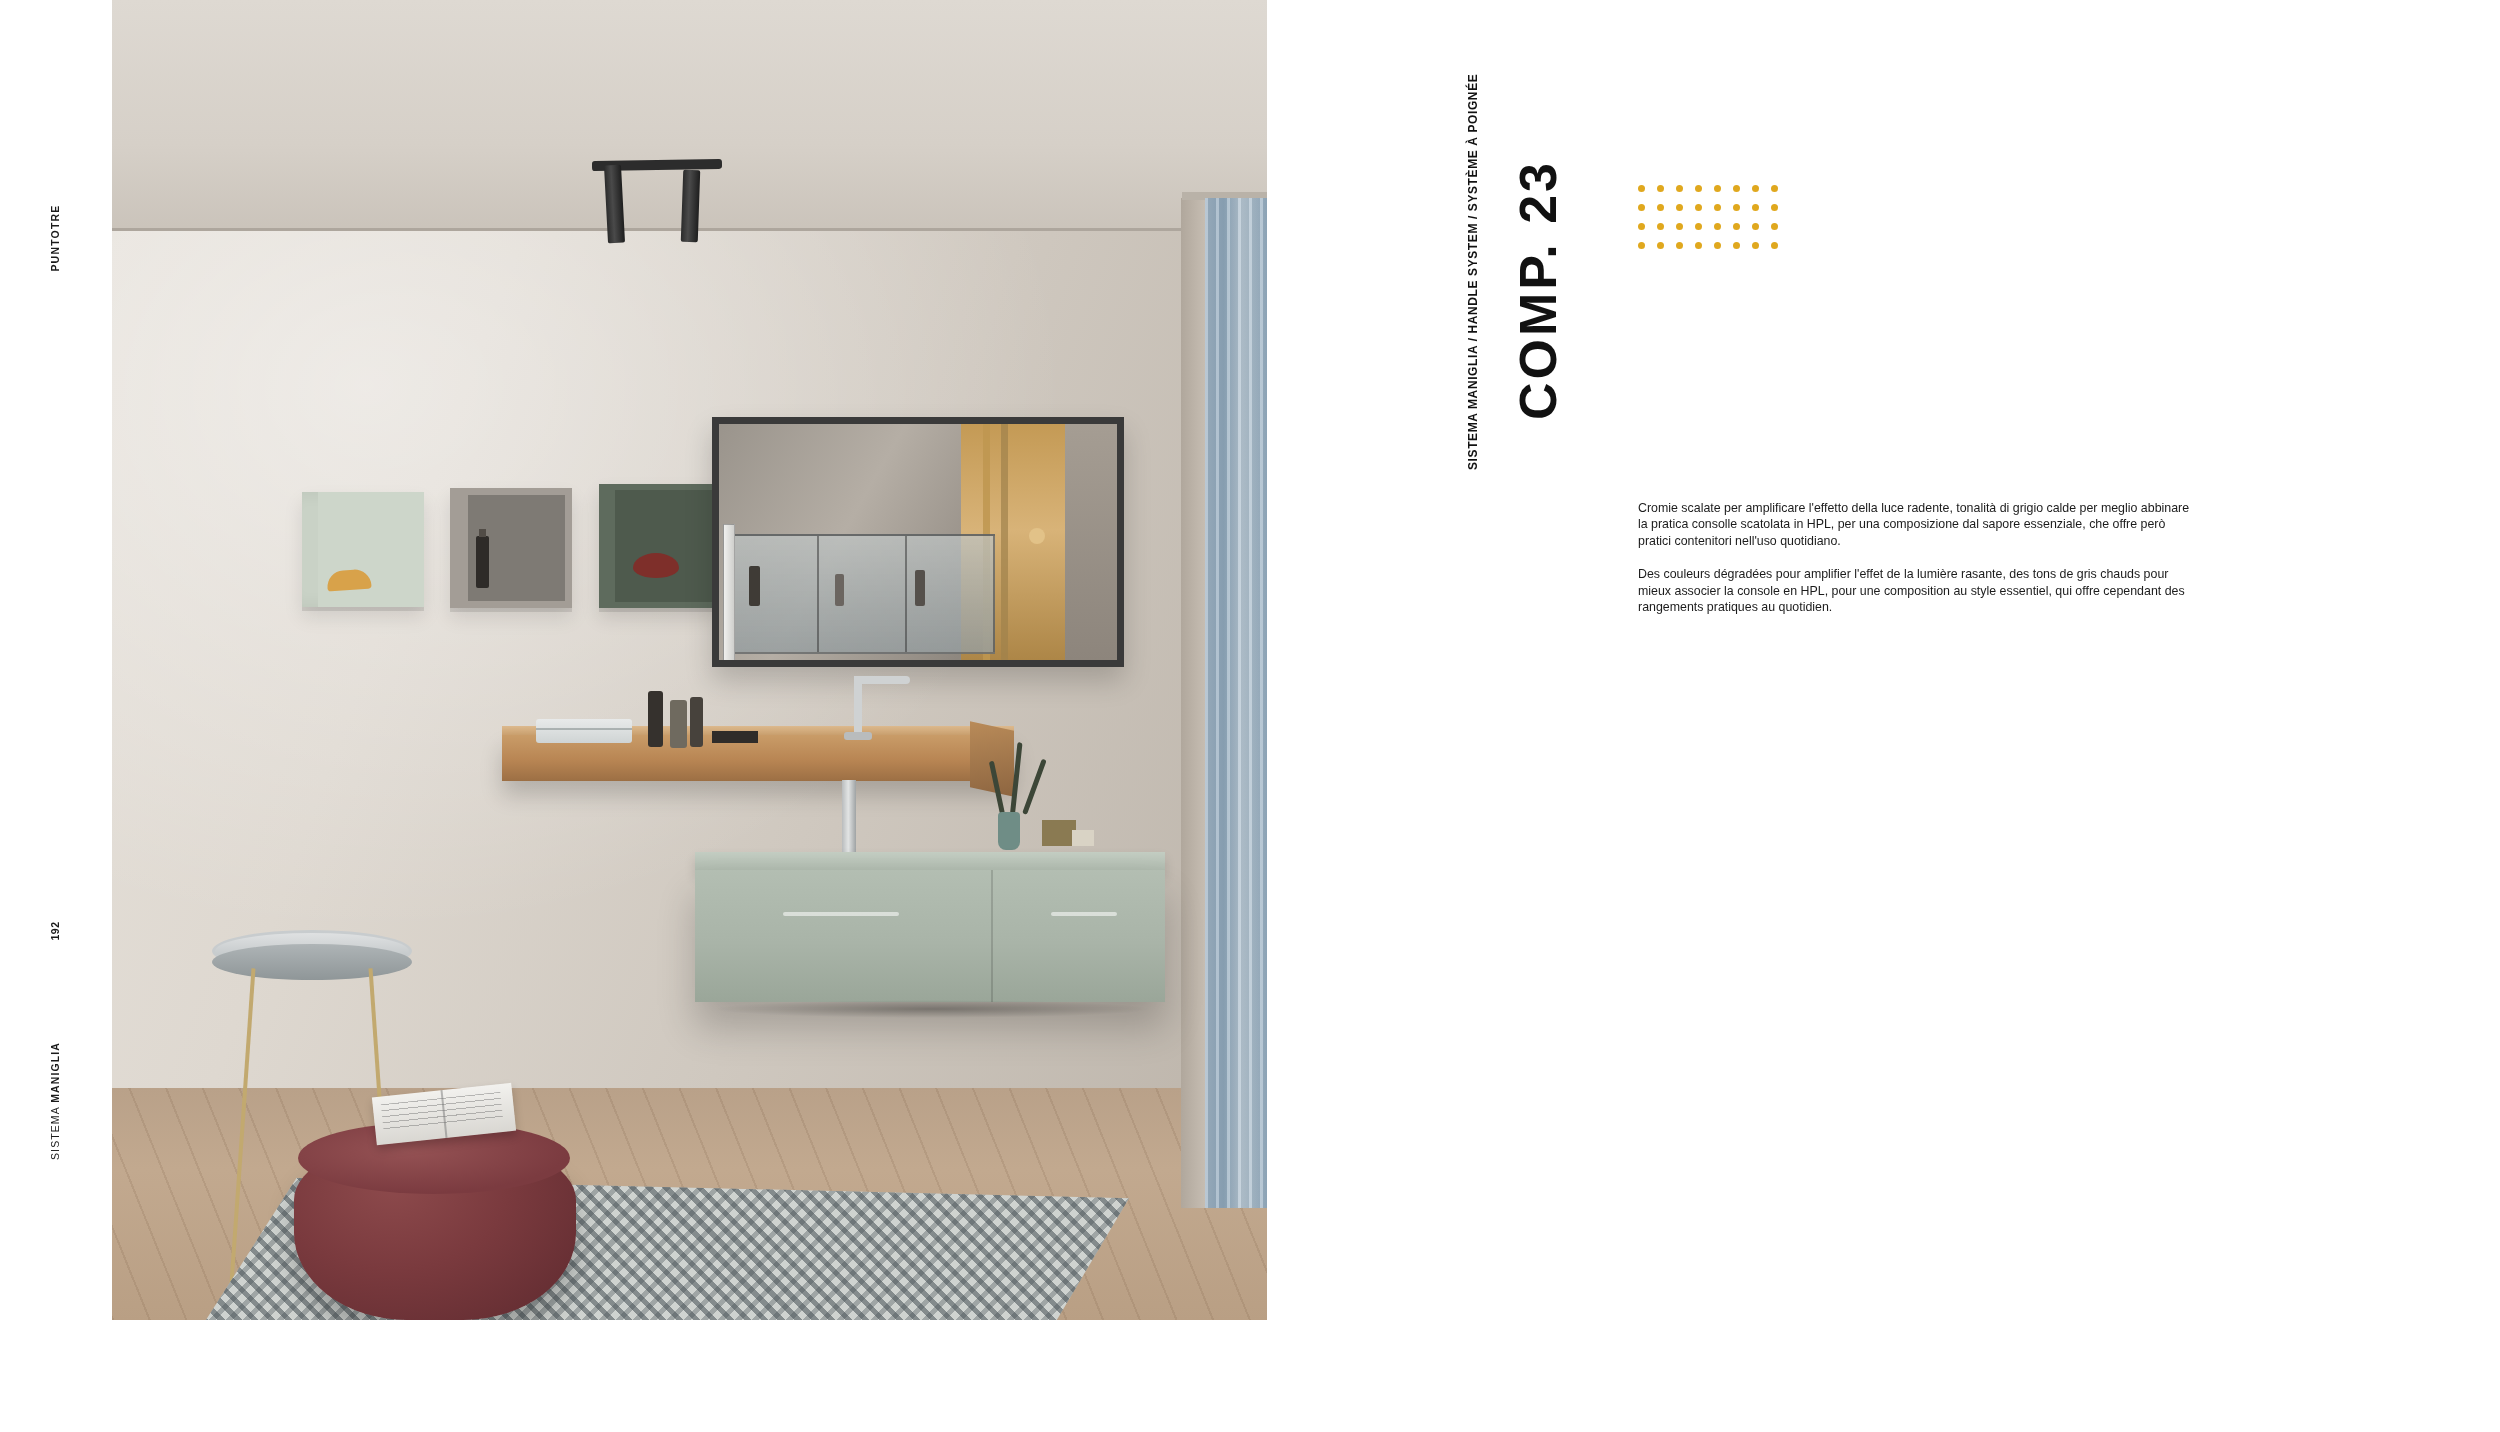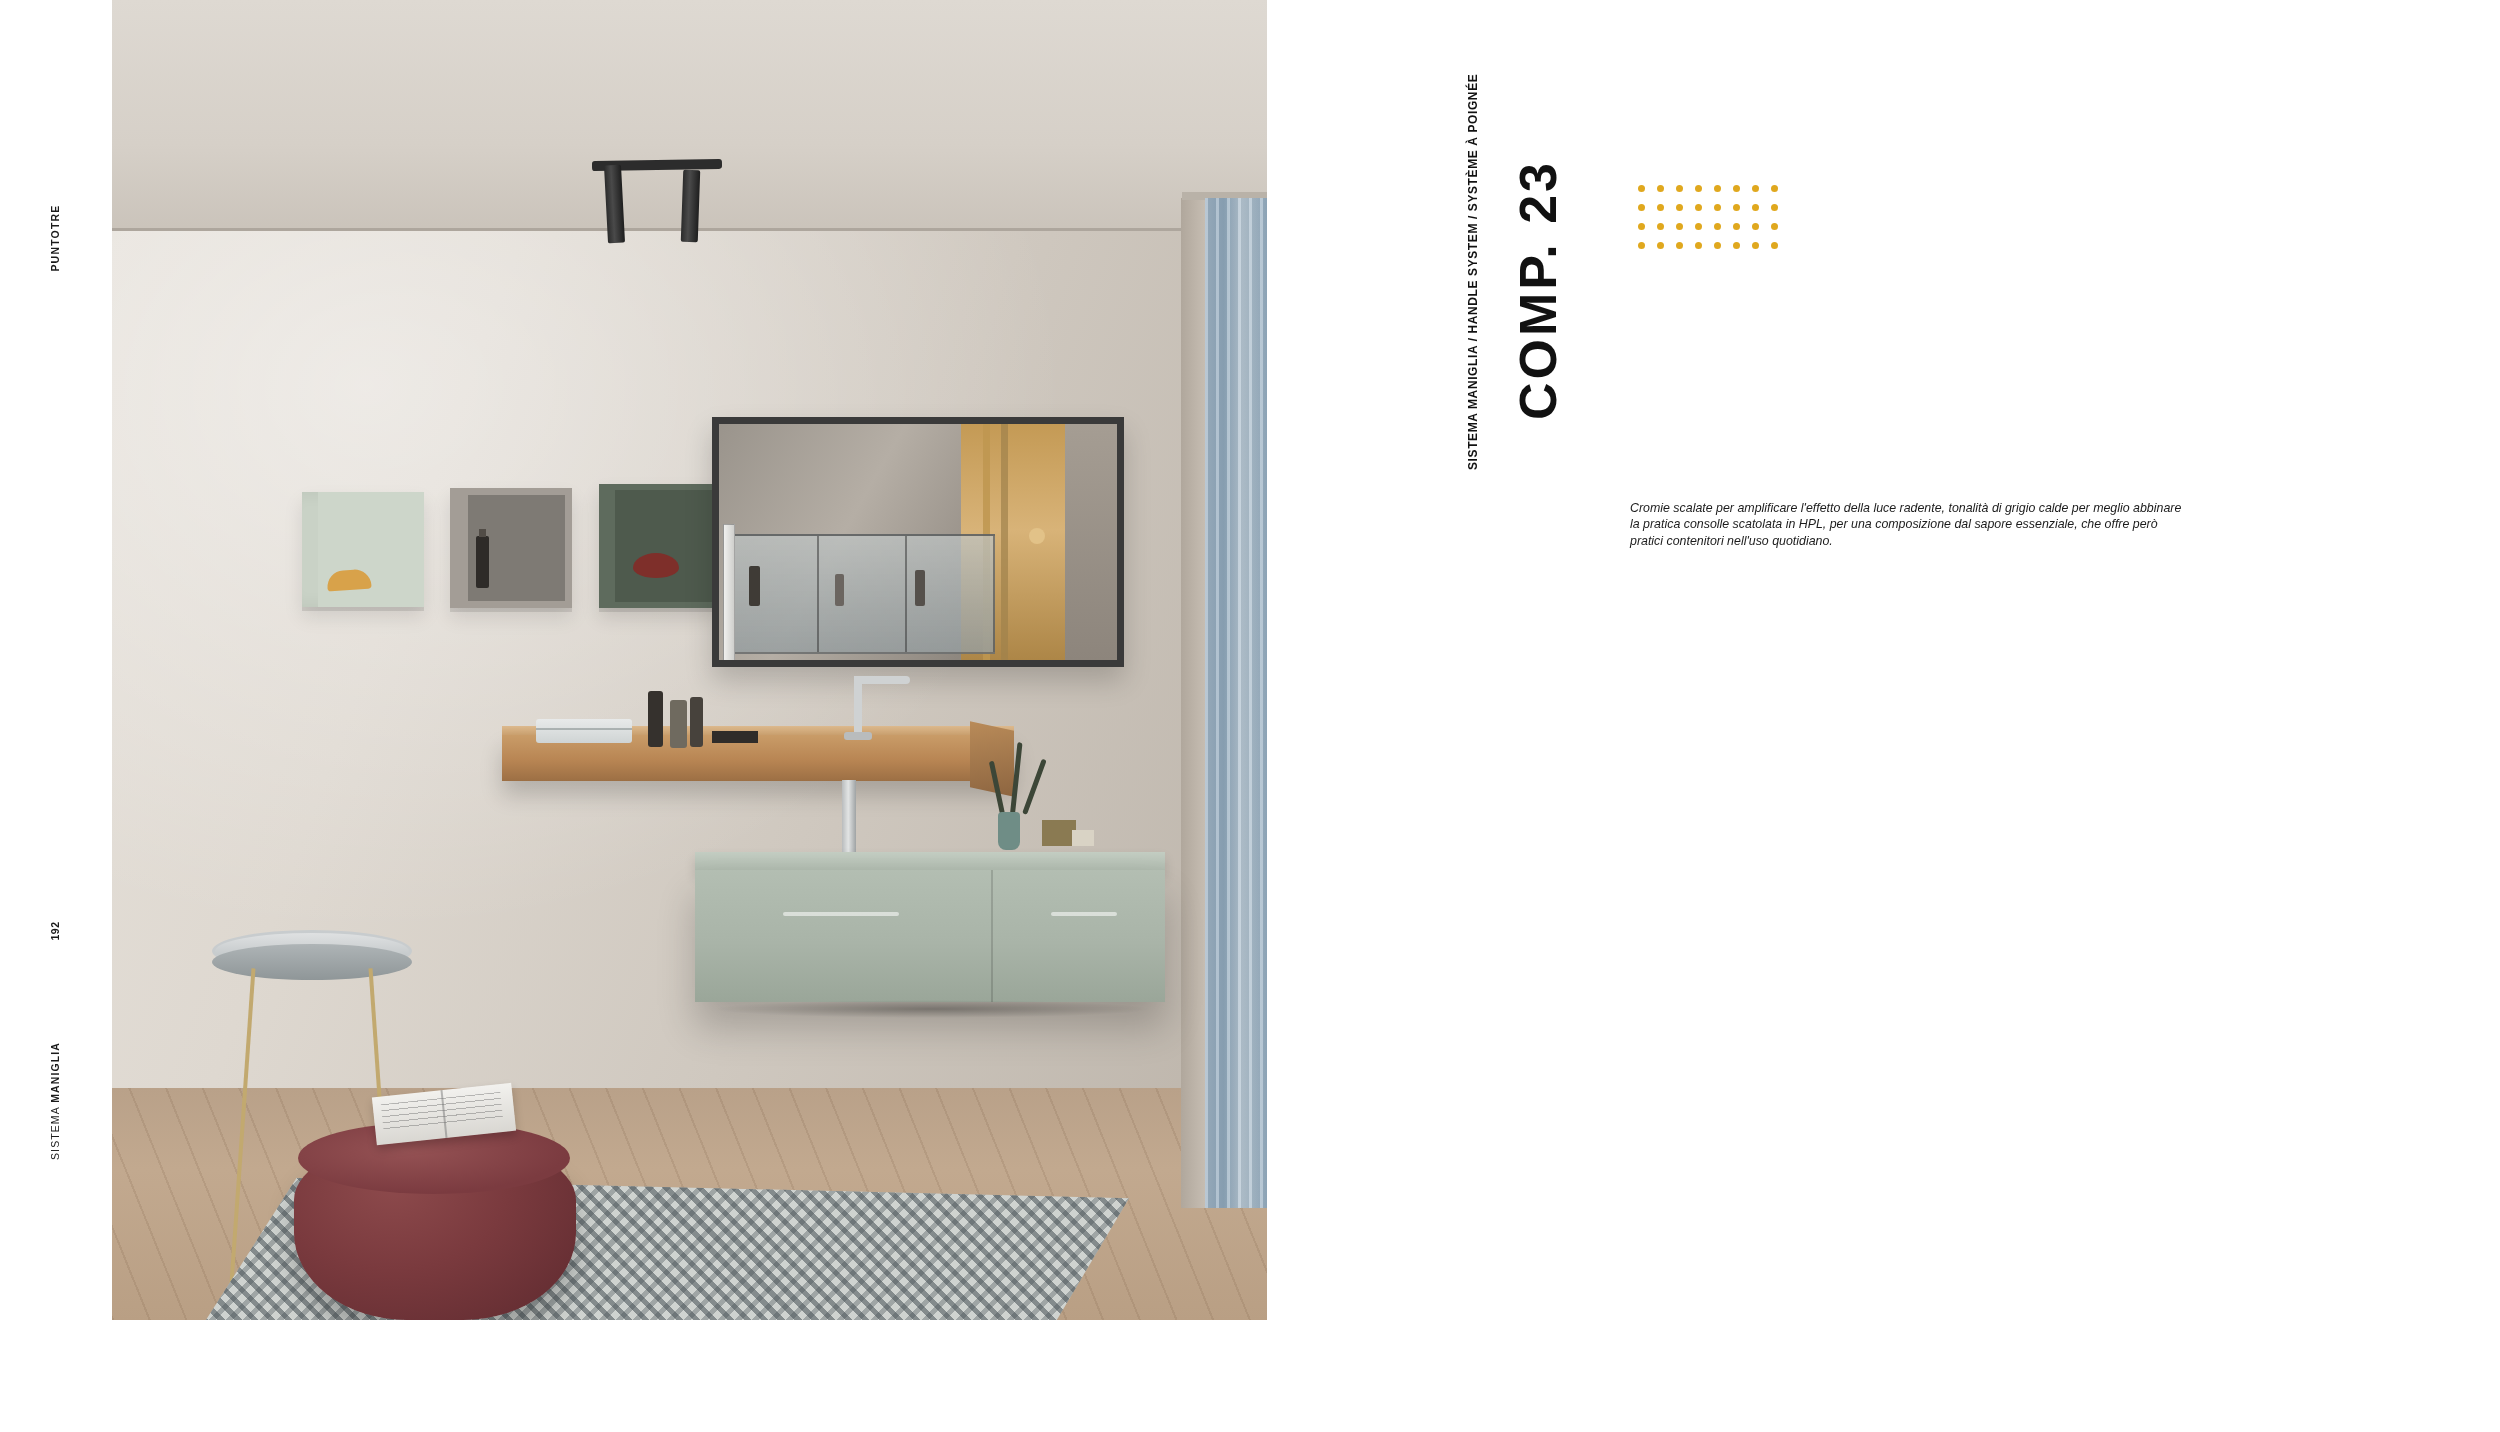--- a/index.html
+++ b/index.html
@@ -389,24 +389,23 @@
     grid-template-columns: repeat(8, 19px);
     grid-auto-rows: 19px;
     gap: 0;
   }
   .dot {
     width: 7px; height: 7px; border-radius: 50%;
     background: #e0a81e;
   }
   .copy {
     position: absolute;
-    left: 200px;
+    left: 208px;
     top: 500px;
     width: 560px;
-    font-style: italic;
   }
   .copy p {
     font-size: 12.4px;
     line-height: 1.32;
     color: #1c1c1c;
     margin-bottom: 17px;
     font-weight: 500;
   }
   .copy p:last-child { margin-bottom: 0; }
 </style>
@@ -558,16 +557,17 @@
         <div class="dot" style="background: rgb(224, 168, 30);"></div>
         <div class="dot" style="background: rgb(224, 168, 30);"></div>
         <div class="dot" style="background: rgb(224, 168, 30);"></div>
         <div class="dot" style="background: rgb(224, 168, 30);"></div>
         <div class="dot" style="background: rgb(224, 168, 30);"></div>
         <div class="dot" style="background: rgb(224, 168, 30);"></div>
         <div class="dot" style="background: rgb(224, 168, 30);"></div>
       </div>
     <div class="copy">
       <p>Cromie scalate per amplificare l'effetto della luce radente, tonalità di grigio calde per meglio abbinare la pratica consolle scatolata in HPL, per una composizione dal sapore essenziale, che offre però pratici contenitori nell'uso quotidiano.</p>
+      <p>Des couleurs dégradées pour amplifier l'effet de la lumière rasante, des tons de gris chauds pour mieux associer la console en HPL, pour une composition au style essentiel, qui offre cependant des rangements pratiques au quotidien.</p>
     </div>
   </div>
 
 </div>
 
 </body></html>

